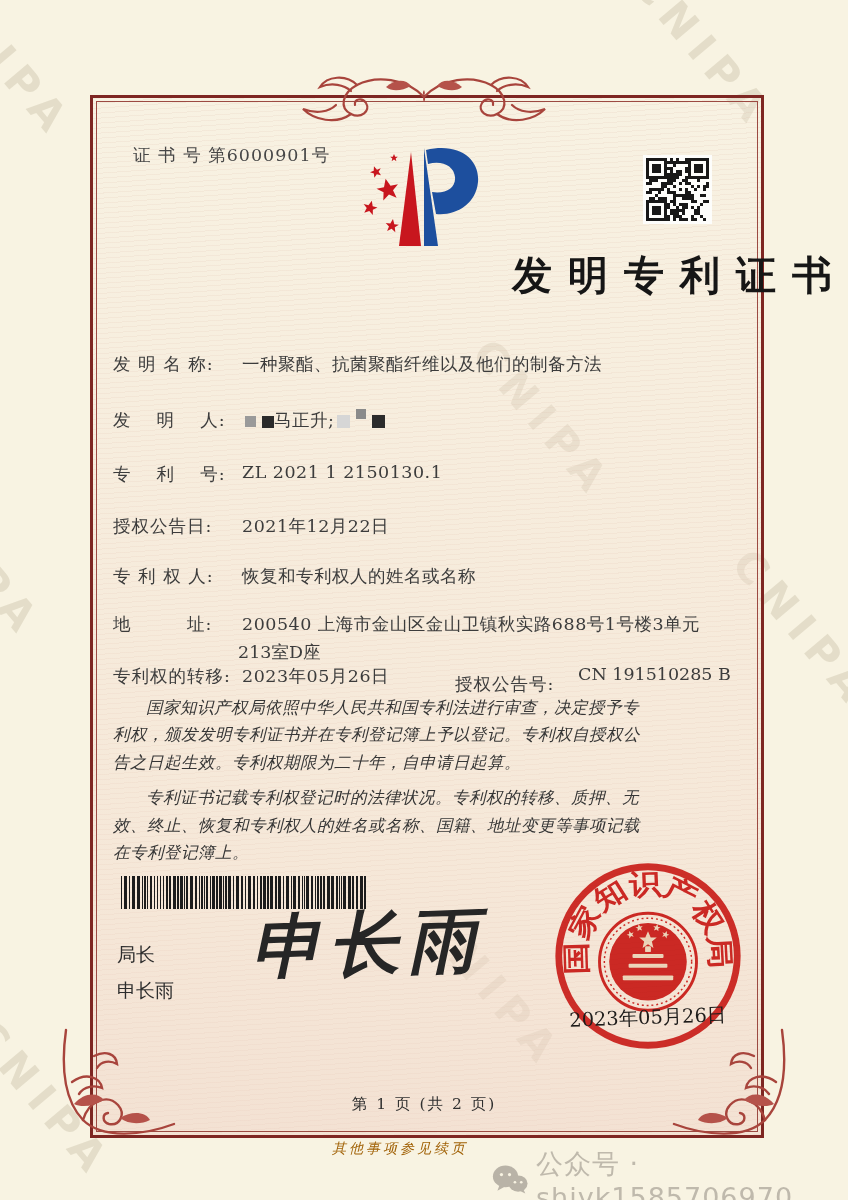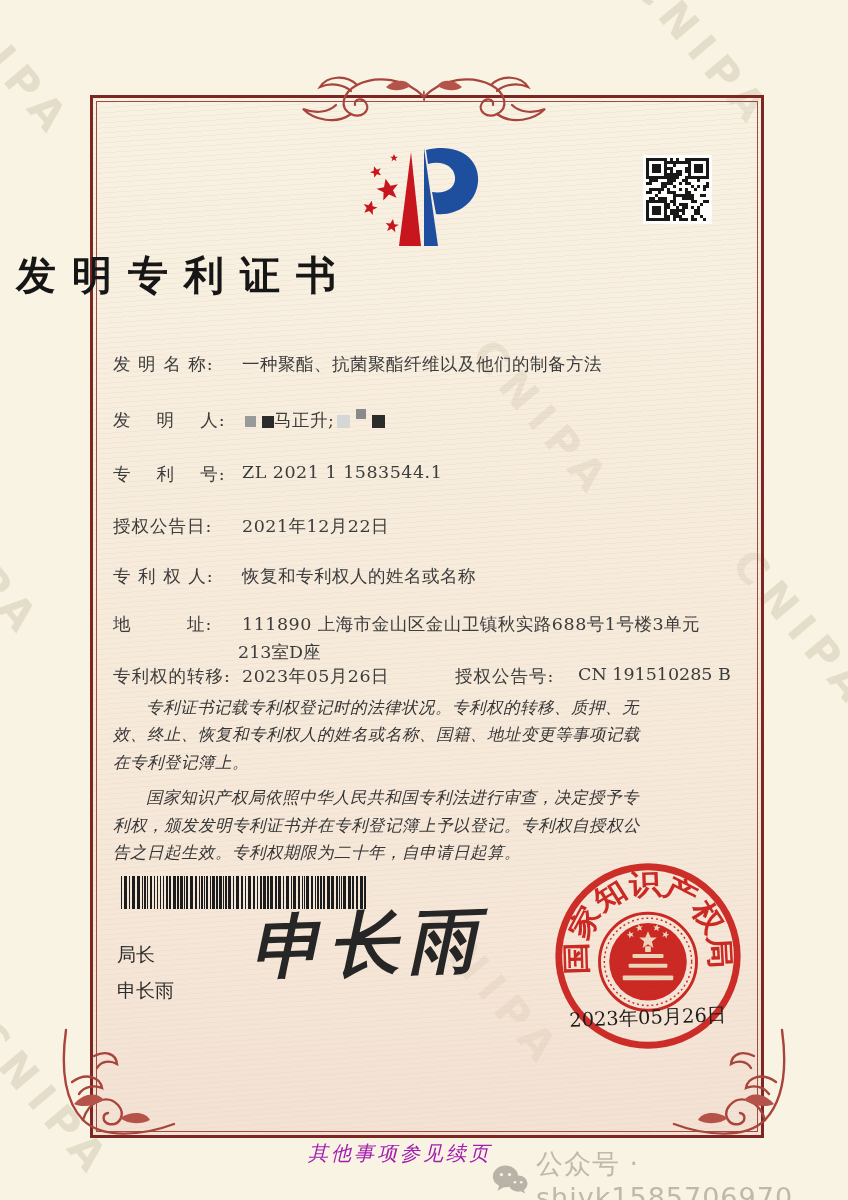--- a/index.html
+++ b/index.html
@@ -40,32 +40,32 @@
   .cert-no{position:absolute; left:133px; top:143px; font-size:17.5px; color:#474747; letter-spacing:1px;}
   .logo{position:absolute; left:348px; top:146px; width:152px; height:104px;}
   .qr{
     position:absolute; left:643px; top:155px; width:63px; height:63px;
     background:#fdfdfb; padding:3px;
     display:grid; grid-template-columns:repeat(21,3px); grid-auto-rows:3px;
   }
   .qr i{display:block;}
   .qr i.d{background:#181818;}
   .title{
-    position:absolute; left:0; top:248px; width:848px; text-align:left;
+    position:absolute; left:0; top:248px; width:848px; text-align:right;
     font-size:40px; font-weight:bold; color:#161616; letter-spacing:16px; text-indent:16px;
   }
   
   .field{position:absolute; font-size:17.5px; color:#3c3c3c;}
   .field .lbl{position:absolute; left:113px; top:0; white-space:pre; letter-spacing:1px;}
   .field .val{position:absolute; left:215px; top:0; white-space:pre; letter-spacing:0.5px;margin-left:27px;}
   .row-invention{top:352px;} .row-inventor{top:408px;} .row-patentno{top:462px;}
   .row-filing{top:514px;} .row-patentee{top:564px;} .row-address{top:612px;}
   .row-address .val2{position:absolute; left:238px; top:28px; white-space:pre;}
   .row-grant{top:664px;}
-  .row-grant .lbl2{position:absolute; left:455px; top:0; white-space:pre; letter-spacing:1px;}
+  .row-grant .lbl2{position:absolute; left:455px; top:8px; white-space:pre; letter-spacing:1px;}
   .row-grant .val2{position:absolute; left:578px; top:0; white-space:pre;}
   .redact{display:inline-block; vertical-align:middle; margin:0 3px;}
   .redact.g1{width:11px;height:11px;background:#9a9a9a;}
   .redact.b1{width:12px;height:12px;background:#2b2b2b; margin-right:0;}
   .redact.g2{width:13px;height:13px;background:#d6d6d6;}
   .redact.g3{width:10px;height:10px;background:#8a8a8a; position:relative; top:-8px;}
   .redact.b2{width:13px;height:13px;background:#2b2b2b;}
   
   .paras{position:absolute; left:113px; top:694px; width:538px;}
   .paras p{
@@ -86,21 +86,21 @@
     font-family:"DejaVu Sans","Liberation Sans",sans-serif;}
   .director-name{position:absolute; left:117px; top:978px; font-size:19px; color:#2d2d2d;
     font-family:"DejaVu Sans","Liberation Sans",sans-serif;}
   
   .seal{position:absolute; left:551px; top:859px; width:194px; height:194px; mix-blend-mode:multiply;}
   .seal text{font-family:"DejaVu Serif","Liberation Serif",serif;}
   
   .page-info{position:absolute; left:90px; top:1094px; width:668px; text-align:center;
     font-size:15.5px; color:#2f2f2f; letter-spacing:2px;}
   .continuation{position:absolute; left:240px; top:1140px; width:320px; text-align:center;
-    font-size:20px; font-style:italic; color:#a21caf; letter-spacing:3px;}
+    font-size:14px; font-style:italic; color:#a16207; letter-spacing:3px;}
   .wechat{position:absolute; left:492px; top:1146px; display:flex; align-items:center; gap:8px;
     font-family:"DejaVu Sans","Liberation Sans",sans-serif;
     font-size:27px; color:#bfb9ac; letter-spacing:1px;}
   .wechat svg{width:36px; height:32px; flex:0 0 auto;}
 </style>
 </head>
 <body>
 
 <div class="page">
 
@@ -144,20 +144,21 @@
     <g stroke="#a8443c" fill="none" stroke-width="2.4" stroke-linecap="round">
       <path d="M16,4 C11,40 14,74 33,94 C52,113 92,110 124,98"></path>
       <path d="M33,94 C39,74 58,68 68,79 C76,88 70,100 59,98 C52,96 52,88 58,87"></path>
       <path d="M22,56 C36,46 50,51 52,62 C45,59 34,60 29,68"></path>
       <path d="M44,30 C56,24 66,28 67,38 C60,34 51,35 47,42"></path>
     </g>
     <path d="M24,78 C34,66 48,66 54,74 C44,80 32,82 24,78 Z" fill="#b5524a"></path>
     <path d="M70,92 C82,84 96,86 100,94 C90,99 78,98 70,92 Z" fill="#b5524a"></path>
   </svg>
 
+  <div class="cert-no">证 书 号 第6000901号</div>
 
   <svg class="logo" viewBox="0 0 152 104">
 
     <path d="M78,4 C112,-4 132,14 130,36 C128,58 108,70 88,68 L84,46 C98,48 108,42 107,31 C106,20 94,14 80,18 Z" fill="#1d4f9e"></path>
 
     <polygon points="76,2 90,100 76,100" fill="#1d4f9e"></polygon>
 
     <polygon points="63,6 73,100 51,100" fill="#c8161e"></polygon>
 
     <g fill="#c8161e">
@@ -618,45 +619,45 @@
   <div class="field row-invention">
     <span class="lbl">发 明 名 称:</span>
     <span class="val">一种聚酯、抗菌聚酯纤维以及他们的制备方法</span>
   </div>
   <div class="field row-inventor">
     <span class="lbl">发　 明　 人:</span>
     <span class="val"><span class="redact g1"></span><span class="redact b1"></span><span>马正升;</span><span class="redact g2"></span><span class="redact g3"></span><span class="redact b2"></span></span>
   </div>
   <div class="field row-patentno">
     <span class="lbl">专　 利　 号:</span>
-    <span class="val">ZL 2021 1 1583544.1</span>
+    <span class="val">ZL 2021 1 2150130.1</span>
   </div>
   <div class="field row-filing">
     <span class="lbl">授权公告日:</span>
     <span class="val">2021年12月22日</span>
   </div>
   <div class="field row-patentee">
     <span class="lbl">专 利 权 人:</span>
     <span class="val">恢复和专利权人的姓名或名称</span>
   </div>
   <div class="field row-address">
     <span class="lbl">地　　　址:</span>
-    <span class="val">111890 上海市金山区金山卫镇秋实路688号1号楼3单元</span>
+    <span class="val">200540 上海市金山区金山卫镇秋实路688号1号楼3单元</span>
     <span class="val2">213室D座</span>
   </div>
   <div class="field row-grant">
     <span class="lbl">专利权的转移:</span>
     <span class="val">2023年05月26日</span>
     <span class="lbl2">授权公告号:</span>
     <span class="val2">CN 191510285 B</span>
   </div>
 
   <div class="paras">
+    <p>国家知识产权局依照中华人民共和国专利法进行审查，决定授予专利权，颁发发明专利证书并在专利登记簿上予以登记。专利权自授权公告之日起生效。专利权期限为二十年，自申请日起算。</p>
     <p>专利证书记载专利权登记时的法律状况。专利权的转移、质押、无效、终止、恢复和专利权人的姓名或名称、国籍、地址变更等事项记载在专利登记簿上。</p>
-    <p>国家知识产权局依照中华人民共和国专利法进行审查，决定授予专利权，颁发发明专利证书并在专利登记簿上予以登记。专利权自授权公告之日起生效。专利权期限为二十年，自申请日起算。</p>
   </div>
 
   <div class="barcode" id="barcode"><i style="width: 1px; margin-right: 2px;"></i><i style="width: 3px; margin-right: 2px;"></i><i style="width: 1px; margin-right: 2px;"></i><i style="width: 3px; margin-right: 2px;"></i><i style="width: 3px; margin-right: 2px;"></i><i style="width: 1px; margin-right: 1px;"></i><i style="width: 2px; margin-right: 1px;"></i><i style="width: 1px; margin-right: 2px;"></i><i style="width: 2px; margin-right: 2px;"></i><i style="width: 1px; margin-right: 2px;"></i><i style="width: 1px; margin-right: 2px;"></i><i style="width: 1px; margin-right: 2px;"></i><i style="width: 1px; margin-right: 2px;"></i><i style="width: 2px; margin-right: 1px;"></i><i style="width: 2px; margin-right: 2px;"></i><i style="width: 3px; margin-right: 1px;"></i><i style="width: 2px; margin-right: 1px;"></i><i style="width: 3px; margin-right: 1px;"></i><i style="width: 1px; margin-right: 1px;"></i><i style="width: 2px; margin-right: 2px;"></i><i style="width: 3px; margin-right: 2px;"></i><i style="width: 2px; margin-right: 2px;"></i><i style="width: 1px; margin-right: 1px;"></i><i style="width: 2px; margin-right: 1px;"></i><i style="width: 1px; margin-right: 1px;"></i><i style="width: 2px; margin-right: 2px;"></i><i style="width: 1px; margin-right: 1px;"></i><i style="width: 3px; margin-right: 1px;"></i><i style="width: 2px; margin-right: 1px;"></i><i style="width: 3px; margin-right: 1px;"></i><i style="width: 1px; margin-right: 1px;"></i><i style="width: 2px; margin-right: 1px;"></i><i style="width: 3px; margin-right: 2px;"></i><i style="width: 1px; margin-right: 2px;"></i><i style="width: 3px; margin-right: 2px;"></i><i style="width: 2px; margin-right: 2px;"></i><i style="width: 1px; margin-right: 2px;"></i><i style="width: 3px; margin-right: 2px;"></i><i style="width: 2px; margin-right: 2px;"></i><i style="width: 1px; margin-right: 2px;"></i><i style="width: 2px; margin-right: 1px;"></i><i style="width: 3px; margin-right: 1px;"></i><i style="width: 2px; margin-right: 1px;"></i><i style="width: 3px; margin-right: 2px;"></i><i style="width: 2px; margin-right: 1px;"></i><i style="width: 3px; margin-right: 2px;"></i><i style="width: 1px; margin-right: 2px;"></i><i style="width: 3px; margin-right: 2px;"></i><i style="width: 1px; margin-right: 1px;"></i><i style="width: 3px; margin-right: 2px;"></i><i style="width: 2px; margin-right: 2px;"></i><i style="width: 1px; margin-right: 1px;"></i><i style="width: 1px; margin-right: 1px;"></i><i style="width: 3px; margin-right: 2px;"></i><i style="width: 2px; margin-right: 2px;"></i><i style="width: 1px; margin-right: 1px;"></i><i style="width: 2px; margin-right: 1px;"></i><i style="width: 2px; margin-right: 1px;"></i><i style="width: 2px; margin-right: 2px;"></i><i style="width: 3px; margin-right: 1px;"></i><i style="width: 3px; margin-right: 2px;"></i><i style="width: 2px; margin-right: 1px;"></i><i style="width: 1px; margin-right: 1px;"></i><i style="width: 1px; margin-right: 1px;"></i><i style="width: 3px; margin-right: 2px;"></i><i style="width: 3px; margin-right: 1px;"></i><i style="width: 2px; margin-right: 2px;"></i><i style="width: 2px; margin-right: 2px;"></i><i style="width: 3px; margin-right: 1px;"></i><i style="width: 2px; margin-right: 2px;"></i></div>
 
   <div class="signature">申长雨</div>
   <div class="director-label">局长</div>
   <div class="director-name">申长雨</div>
 
   <svg class="seal" viewBox="0 0 200 200">
     <defs>
@@ -679,20 +680,21 @@
         <path transform="translate(118,78) scale(0.4) rotate(20)" d="M0,-10 L2.9,-3.1 L9.5,-3.1 L4.2,1.2 L5.9,8.1 L0,4 L-5.9,8.1 L-4.2,1.2 L-9.5,-3.1 L-2.9,-3.1 Z"></path>
         <rect x="84" y="98" width="32" height="4" rx="1"></rect>
         <rect x="80" y="108" width="40" height="4" rx="1"></rect>
         <rect x="74" y="120" width="52" height="5" rx="1"></rect>
         <rect x="97" y="90" width="6" height="6" rx="1"></rect>
       </g>
     </g>
     <text x="100" y="170" text-anchor="middle" font-size="20" fill="#1f1f1f" transform="rotate(-2 100 170)">2023年05月26日</text>
   </svg>
 
+  <div class="page-info">第 1 页 (共 2 页)</div>
 
   <div class="continuation">其他事项参见续页</div>
   <div class="wechat">
     <svg viewBox="0 0 40 34">
       <g fill="#b9b3a7">
         <ellipse cx="15" cy="13" rx="14" ry="12"></ellipse>
         <path d="M6,29 L9,21 L15,24 Z"></path>
         <ellipse cx="29" cy="21" rx="10.5" ry="9"></ellipse>
         <path d="M37,32 L34,25 L29,28 Z"></path>
       </g>

